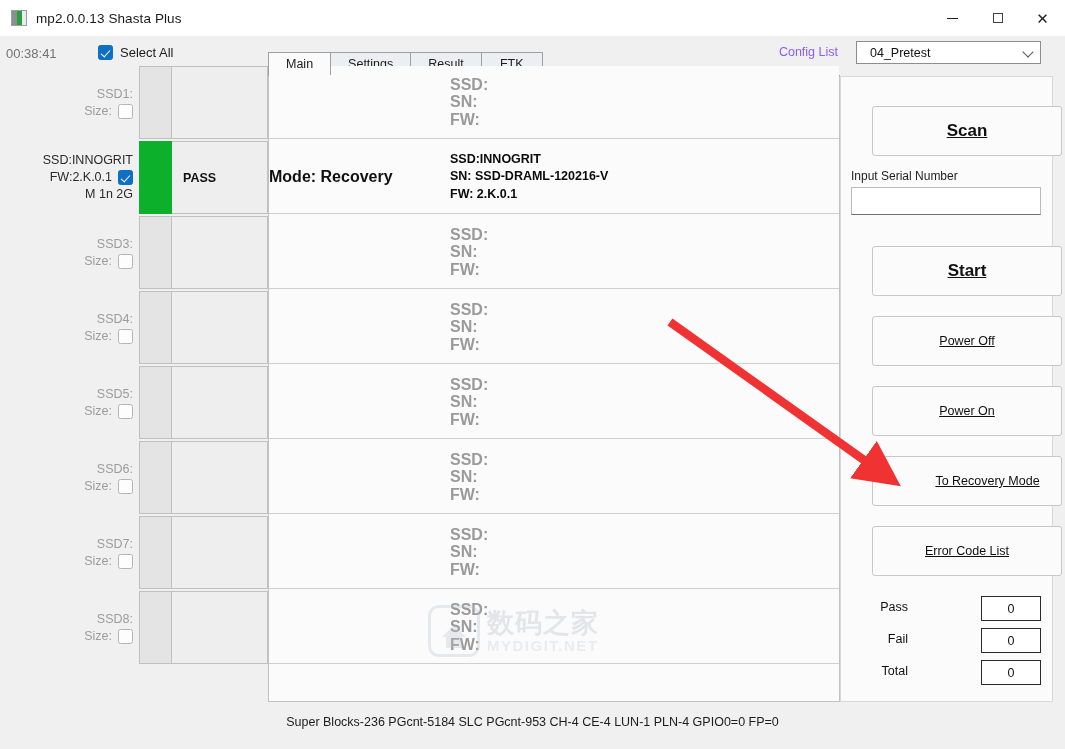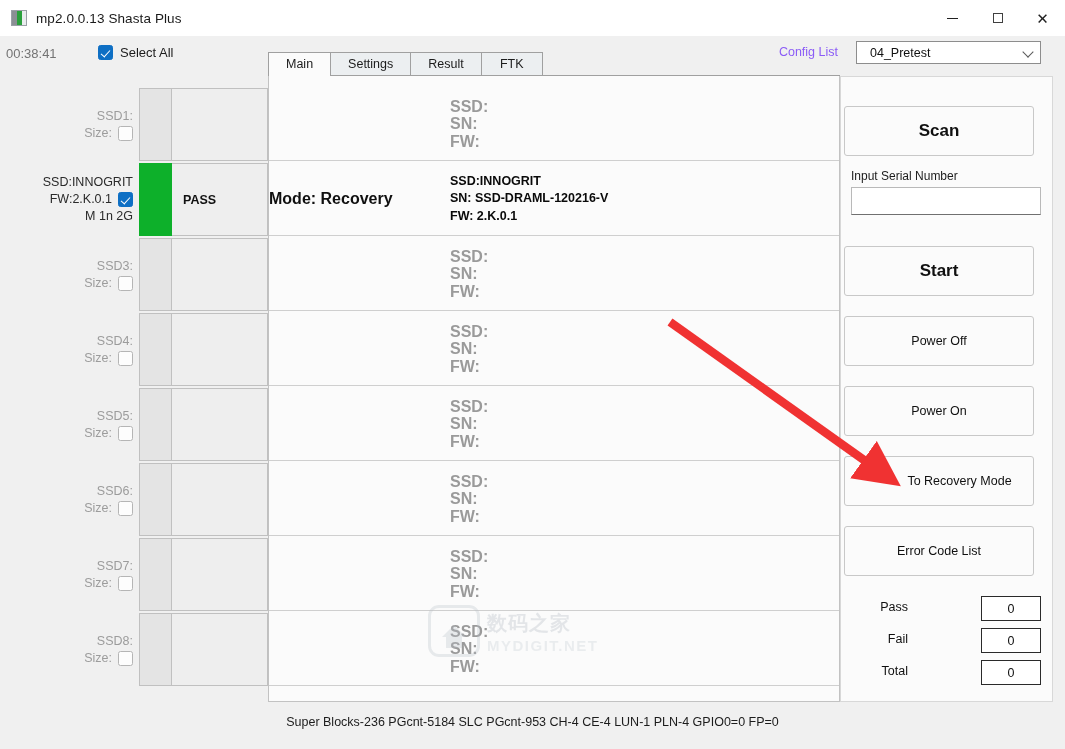--- a/index.html
+++ b/index.html
@@ -108,21 +108,21 @@
   .content-frame {
     position:absolute; left:268px; top:76px; width:572px; height:626px;
     background:#fbfbfb; border:1px solid #c2c2c2; border-top:none;
   }
   .right-frame {
     position:absolute; left:840px; top:76px; width:213px; height:626px;
     background:#fbfbfb; border:1px solid #d8d8d8;
   }
 
   
-  .rows { position:absolute; left:0; top:87px; width:1065px; }
+  .rows { position:absolute; left:0; top:65px; width:1065px; }
   .row {
     position:relative; height:75px; width:1065px;
   }
   .row-left {
     position:absolute; left:0; top:0; width:137px; height:75px;
     display:flex; flex-direction:column; align-items:flex-end; justify-content:center;
     padding-right:4px;
   }
   .lbl-line {
     font-size:12.5px; color:#9c9c9c; line-height:17px; white-space:nowrap;
@@ -153,24 +153,24 @@
     font-size:16px; font-weight:bold; color:#101010;
   }
   .info-block {
     position:absolute; left:181px;
     font-size:16px; font-weight:bold; color:#9a9a9a; line-height:17.5px;
   }
   .info-block.filled { color:#0a0a0a; font-size:12.5px; }
 
   
   .btn {
-    position:absolute; left:844px; width:190px;
+    position:absolute; left:872px; width:190px;
     background:#fbfbfb; border:1px solid #c8c8c8; border-radius:3px;
     display:flex; align-items:center; justify-content:center;
-    font-size:12.5px; color:#101010;
+    font-size:12.5px; color:#101010;text-decoration:underline;
   }
   .btn.big { font-size:17px; font-weight:bold; }
   .btn-scan  { top:106px; height:50px; }
   .btn-start { top:246px; height:50px; }
   .btn-poff  { top:316px; height:50px; }
   .btn-pon   { top:386px; height:50px; }
   .btn-rec   { top:456px; height:50px;padding-left:41px; }
   .btn-err   { top:526px; height:50px; }
 
   .isn-label {
@@ -219,21 +219,21 @@
   .wm-icon .house {
     width:0; height:0;
     border-left:12px solid transparent; border-right:12px solid transparent;
     border-bottom:12px solid #b9c0c8;
     position:relative;
   }
   .wm-icon .house::after {
     content:""; position:absolute; left:-8px; top:12px; width:16px; height:11px; background:#b9c0c8;
   }
   .wm-text { display:flex; flex-direction:column; }
-  .wm-cn { font-size:20px; font-weight:bold; color:#aeb6bf; letter-spacing:1px; line-height:28px; }
+  .wm-cn { font-size:27px; font-weight:bold; color:#aeb6bf; letter-spacing:1px; line-height:28px; }
   .wm-en { font-size:15px; font-weight:bold; color:#c3cad1; letter-spacing:1.5px; line-height:17px; }
 
   
   .arrow-svg { position:absolute; left:0; top:0; width:1065px; height:749px; pointer-events:none; }
 </style>
 </head>
 <body>
 
 <div class="titlebar">
   <span class="app-icon">

